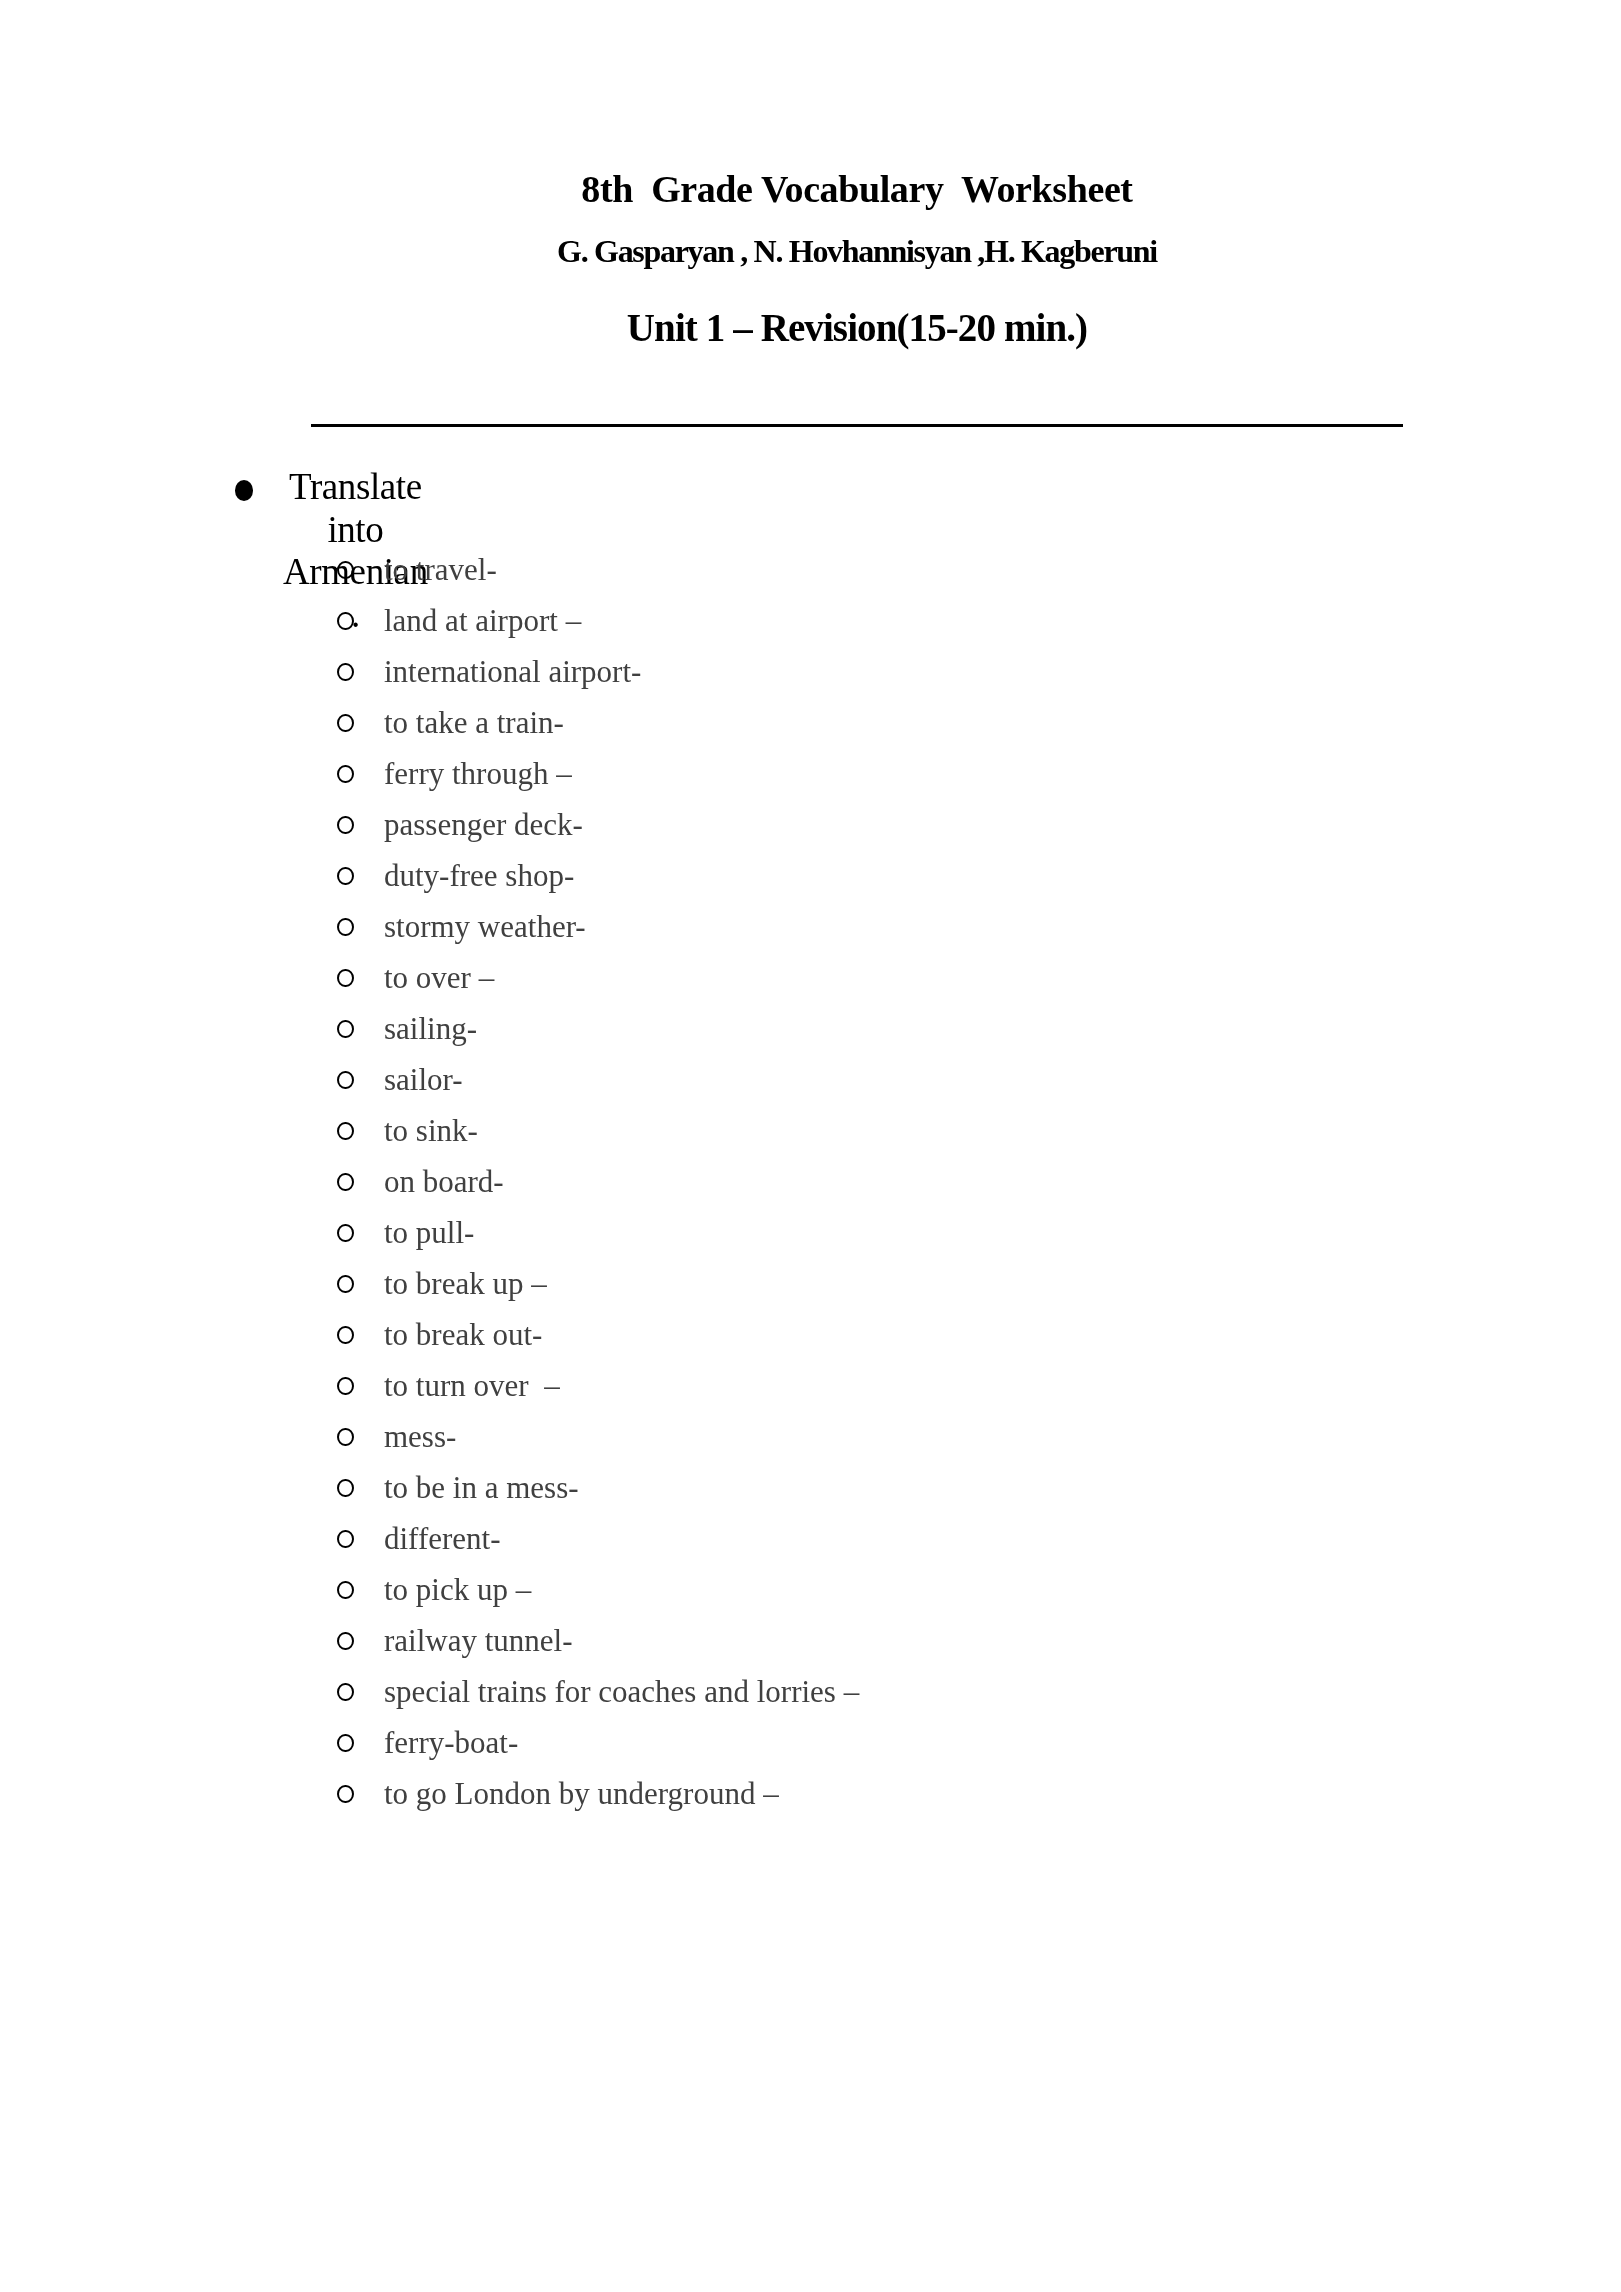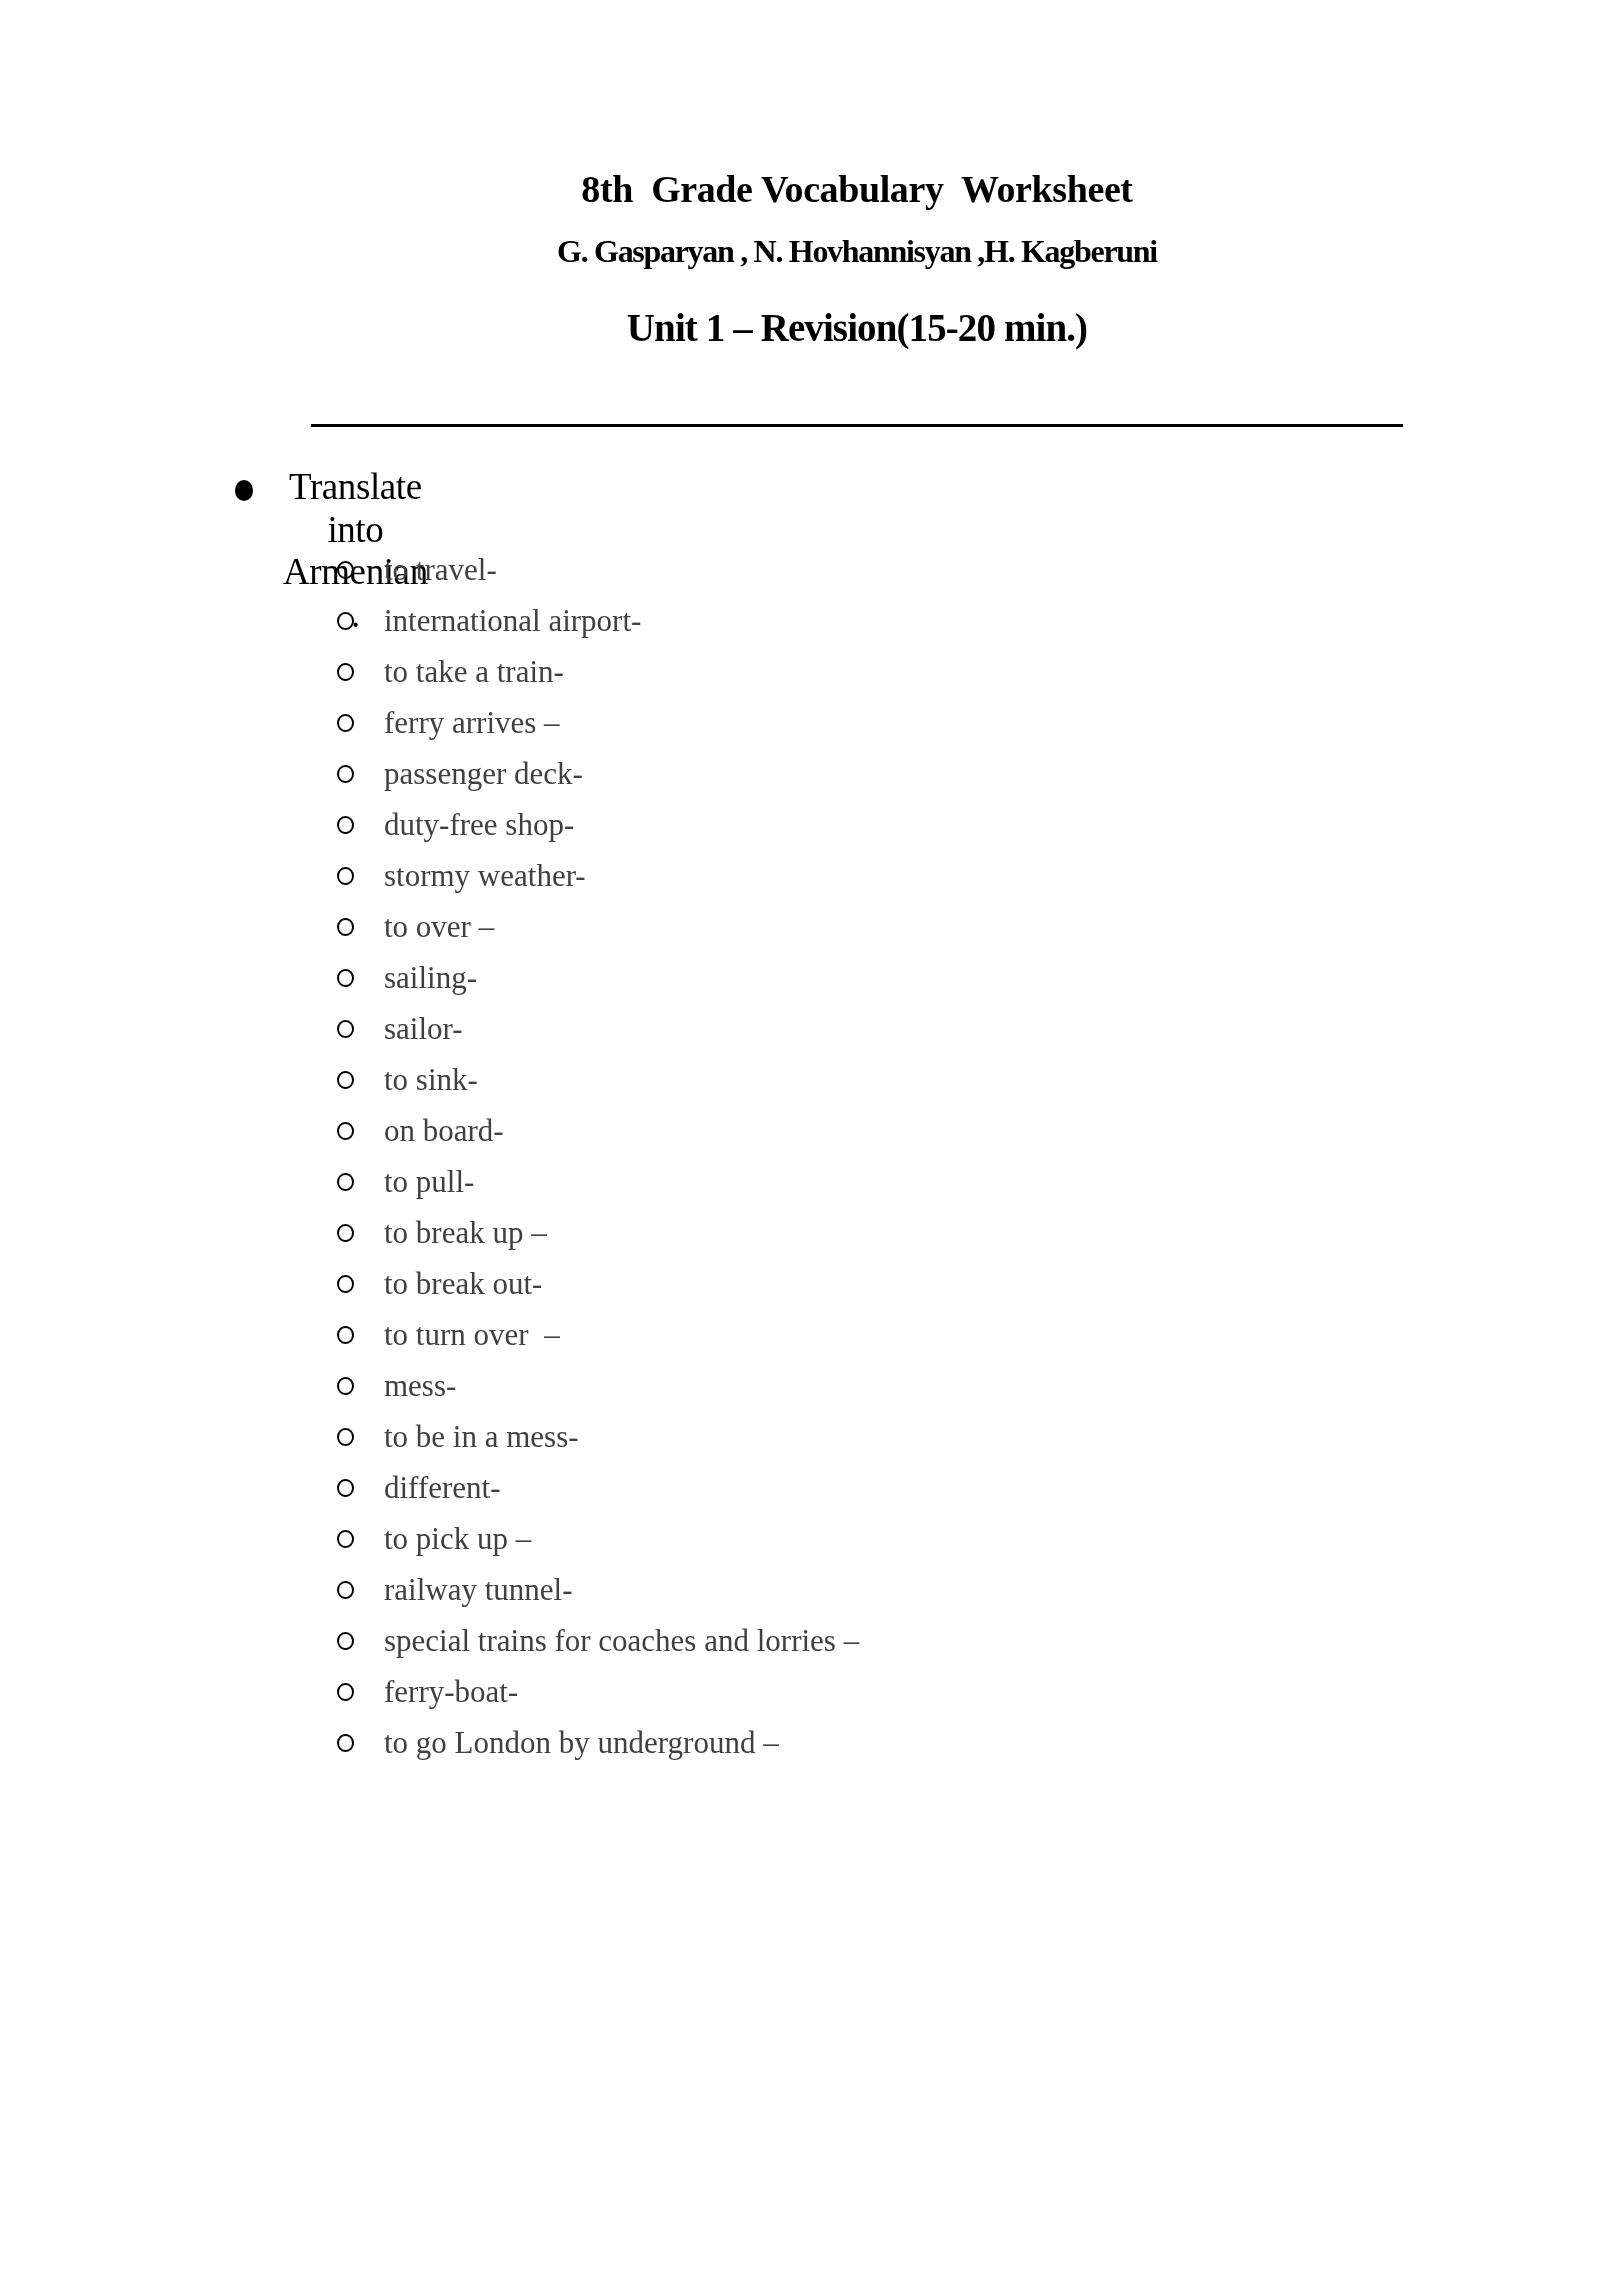--- a/index.html
+++ b/index.html
@@ -114,29 +114,33 @@
     <span class="section-heading-text">Translate into Armenian .</span>
   </div>
 
   <ul class="vocab-list">
       <li>
         <span class="circle-marker"></span>
         <span class="item-text">to travel-</span>
       </li>
       <li>
         <span class="circle-marker"></span>
+        <span class="item-text">land at airport –</span>
+      </li>
+      <li>
+        <span class="circle-marker"></span>
         <span class="item-text">international airport-</span>
       </li>
       <li>
         <span class="circle-marker"></span>
         <span class="item-text">to take a train-</span>
       </li>
       <li>
         <span class="circle-marker"></span>
-        <span class="item-text">ferry arrives –</span>
+        <span class="item-text">ferry through –</span>
       </li>
       <li>
         <span class="circle-marker"></span>
         <span class="item-text">passenger deck-</span>
       </li>
       <li>
         <span class="circle-marker"></span>
         <span class="item-text">duty-free shop-</span>
       </li>
       <li>

